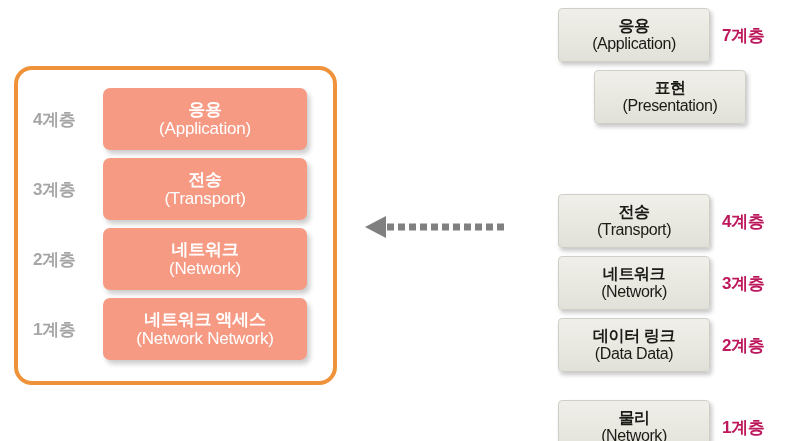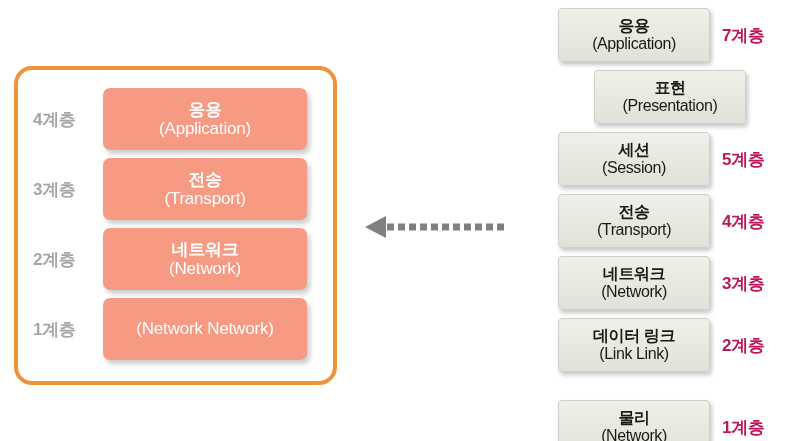--- a/index.html
+++ b/index.html
@@ -176,20 +176,21 @@
     <div class="tier-label">2계층</div>
     <div class="tcpip-box">
       <span class="ko">네트워크</span>
       <span class="en">(Network)</span>
     </div>
   </div>
 
   <div class="tcpip-row" style="top:298px;">
     <div class="tier-label">1계층</div>
     <div class="tcpip-box">
+      <span class="ko">네트워크 액세스</span>
       <span class="en">(Network Network)</span>
     </div>
   </div>
 
   <div class="arrow">
     <svg width="145" height="24" viewBox="0 0 145 24" xmlns="http://www.w3.org/2000/svg">
       <polygon points="2,12 23,1 23,23" fill="#808080"></polygon>
       <g fill="#808080">
         <rect x="24" y="8.5" width="7" height="7"></rect>
         <rect x="35" y="8.5" width="7" height="7"></rect>
@@ -214,48 +215,41 @@
     <div class="osi-tier">7계층</div>
   </div>
 
   <div class="osi-row" style="top:70px;margin-left:36px;">
     <div class="osi-box">
       <span class="ko">표현</span>
       <span class="en">(Presentation)</span>
     </div>
   </div>
 
-  <div class="osi-row" style="top:132px;">
-    <div class="osi-box">
-      <span class="ko">세션</span>
-      <span class="en">(Session)</span>
-    </div>
-    <div class="osi-tier">5계층</div>
-  </div>
 
   <div class="osi-row" style="top:194px;">
     <div class="osi-box">
       <span class="ko">전송</span>
       <span class="en">(Transport)</span>
     </div>
     <div class="osi-tier">4계층</div>
   </div>
 
   <div class="osi-row" style="top:256px;">
     <div class="osi-box">
       <span class="ko">네트워크</span>
       <span class="en">(Network)</span>
     </div>
     <div class="osi-tier">3계층</div>
   </div>
 
   <div class="osi-row" style="top:318px;text-decoration:underline;">
     <div class="osi-box">
       <span class="ko">데이터 링크</span>
-      <span class="en">(Link Link)</span>
+      <span class="en">(Data Data)</span>
     </div>
     <div class="osi-tier">2계층</div>
   </div>
 
   <div class="osi-row" style="top:400px;">
     <div class="osi-box">
       <span class="ko">물리</span>
       <span class="en">(Network)</span>
     </div>
     <div class="osi-tier">1계층</div>

